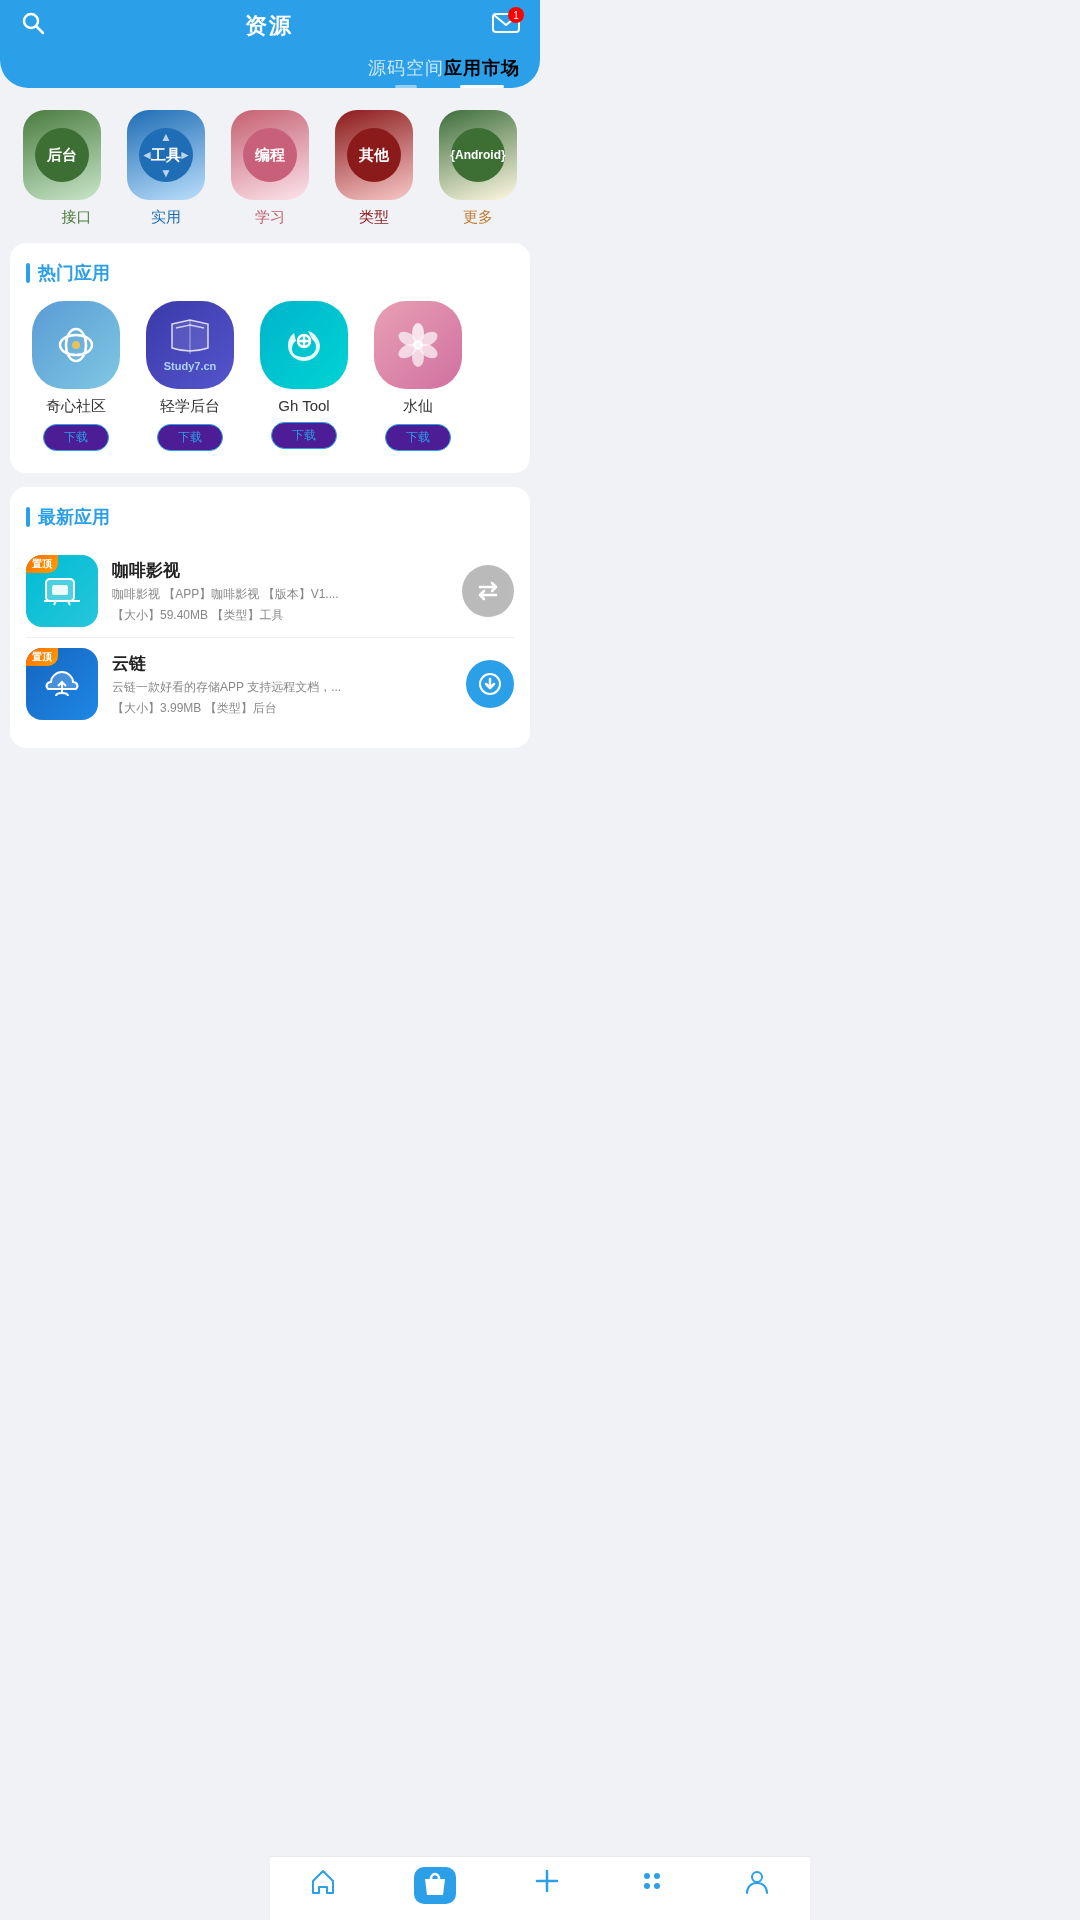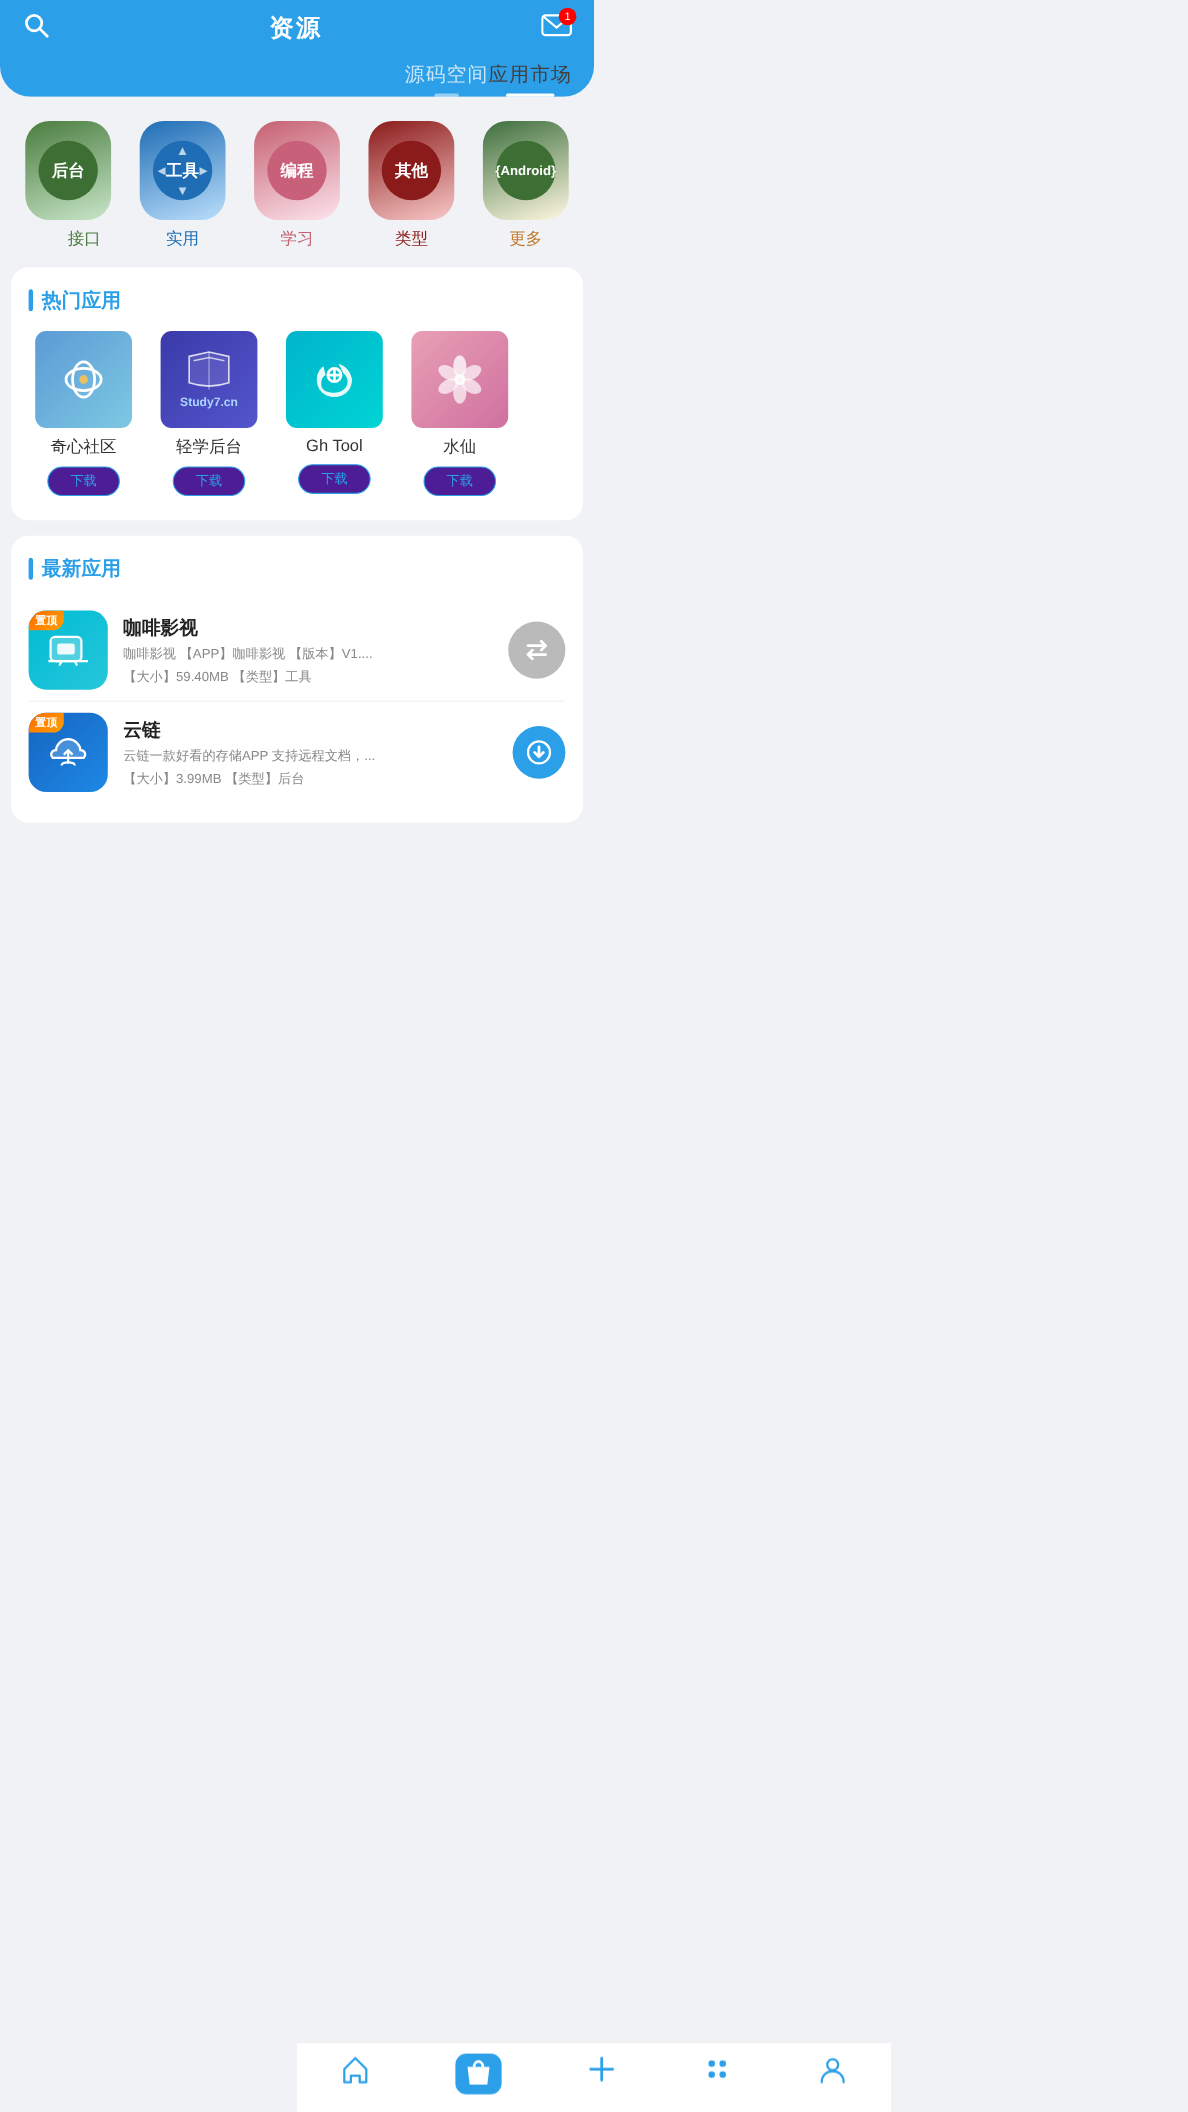--- a/index.html
+++ b/index.html
@@ -75,22 +75,22 @@
     }
     .tab {
       color: rgba(255,255,255,0.75);
       font-size: 18px;
       padding-bottom: 8px;
       cursor: pointer;
       position: relative;
       letter-spacing: 1px;
     }
     .tab.active {
-      color: #404040;
-      font-weight: 400;
+      color: #000000;
+      font-weight: 700;
     }
     .tab.active::after {
       content: '';
       position: absolute;
       bottom: 0;
       left: 50%;
       transform: translateX(-50%);
       width: 44px;
       height: 3px;
       background: white;
@@ -204,21 +204,21 @@
     .app-item {
       display: flex;
       flex-direction: column;
       align-items: center;
       gap: 8px;
       min-width: 100px;
     }
     .app-icon {
       width: 88px;
       height: 88px;
-      border-radius: 10px;
+      border-radius: 32px;
       display: flex;
       align-items: center;
       justify-content: center;
       font-size: 32px;
       color: white;
       overflow: hidden;
     }
     .app-name {
       font-size: 15px;
       color: #333;

